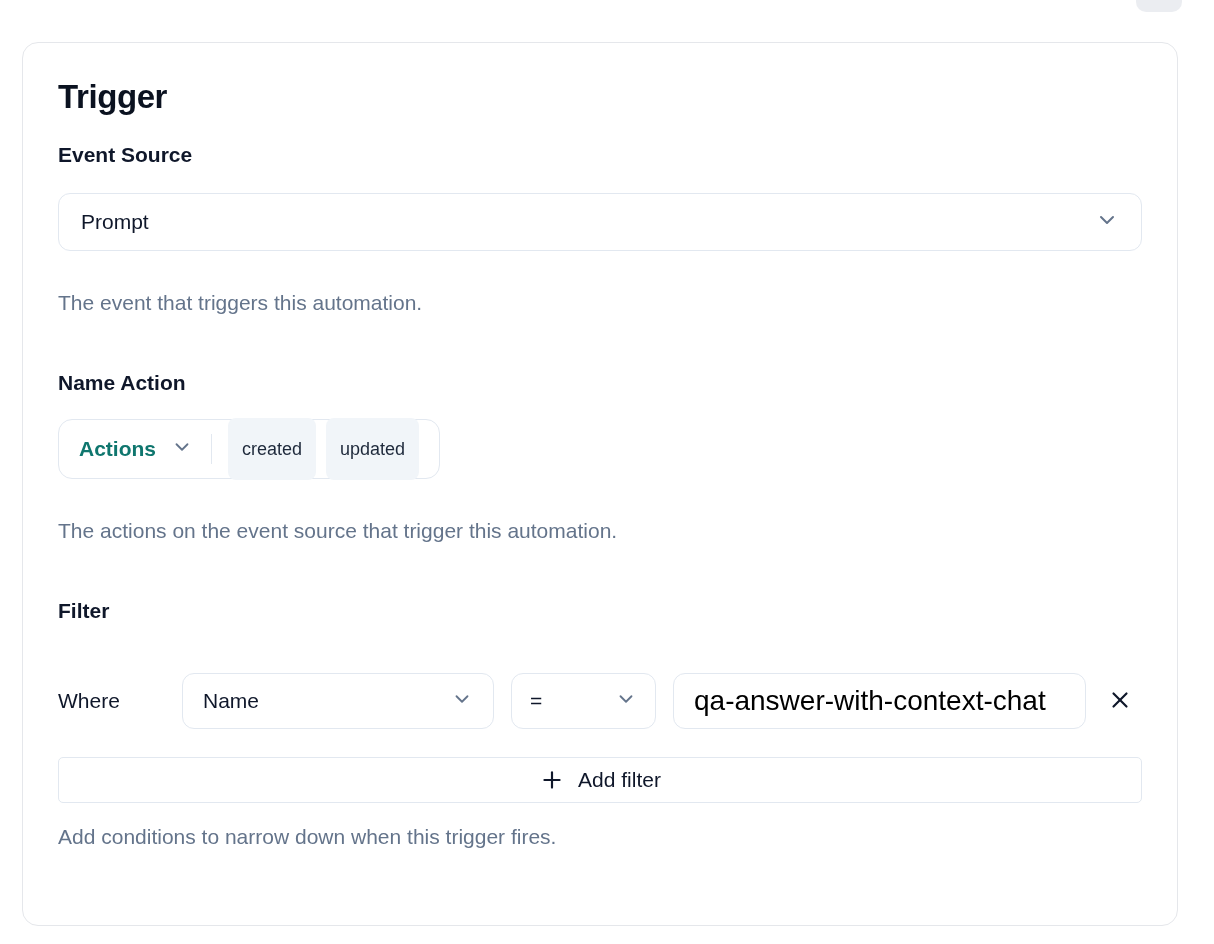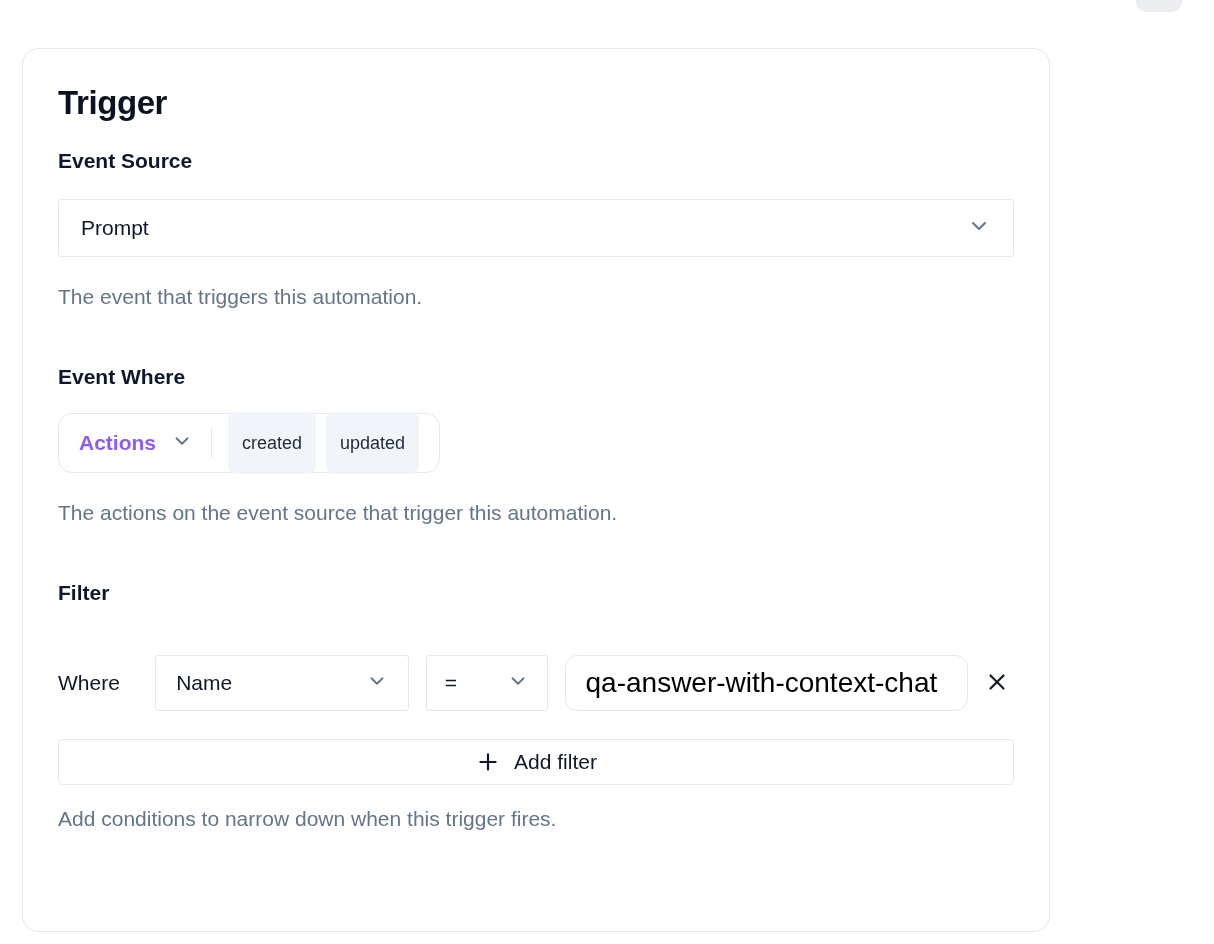--- a/index.html
+++ b/index.html
@@ -12,62 +12,62 @@
     position: relative;
   }
   .clipped-top {
     position: absolute; left: 1136px; top: 0;
     width: 46px; height: 12px;
     background: #e8eaef;
     border-radius: 0 0 10px 10px;
     opacity: .85;
   }
   .card {
-    position: absolute; left: 22px; top: 48px;
-    width: 1028px; height: 884px;
+    position: absolute; left: 22px; top: 42px;
+    width: 1156px; height: 884px;
     background: #ffffff;
     border: 1px solid #e5e7eb;
     border-radius: 16px;
     padding: 34px 35px 0 35px;
   }
   .title {
     font-size: 33px; font-weight: 700; line-height: 40px;
     letter-spacing: -0.4px; color: #0b1220;
   }
   .subtitle { margin-top: 12px; }
   .muted {
     font-size: 21px; line-height: 28px; color: #64748b;
     font-weight: 400;
   }
   .section-label {
     font-size: 21px; line-height: 28px; font-weight: 700;
     color: #0f172a; margin-top: 52px;
   }
   .section-label.first { margin-top: 24px; }
-  .helper { margin-top: 26px; }
+  .helper { margin-top: 38px; }
 
   .select {
     display: flex; align-items: center; justify-content: space-between;
-    background: #fff; border: 1px solid #e2e8f0; border-radius: 3px;
+    background: #fff; border: 1px solid #e2e8f0; border-radius: 12px;
     cursor: pointer;
   }
   .select-full {
     height: 58px; margin-top: 24px; padding: 0 22px;
     font-size: 21px;
   }
   .chev { flex: 0 0 auto; display: block; }
 
   .actions-box {
     display: inline-flex; align-items: center;
     height: 60px; margin-top: 22px; padding: 0 20px;
     border: 1px solid #e2e8f0; border-radius: 14px; background: #fff;
   }
   .actions-trigger {
     display: flex; align-items: center; gap: 15px;
-    font-size: 21px; font-weight: 700; color: #8b5cf6; cursor: pointer;
+    font-size: 21px; font-weight: 700; color: #0f766e; cursor: pointer;
     background: none; border: none; font-family: inherit;
   }
   .vdivider { width: 1px; height: 30px; background: #e2e8f0; margin: 0 16px 0 18px; }
   .chips { display: flex; gap: 10px; }
   .chip {
     background: #f1f5f9; color: #1e293b;
     font-size: 18px; line-height: 18px; padding: 22px 14px;
     border-radius: 8px; border: none; font-family: inherit; cursor: pointer;
   }
 
@@ -109,21 +109,21 @@
     <span>Prompt</span>
     <span class="chev">
       <svg width="24" height="24" viewBox="0 0 24 24" fill="none" stroke="#64748b" stroke-width="2" stroke-linecap="round" stroke-linejoin="round">
           <polyline points="6 9 12 15 18 9"></polyline>
         </svg>
     </span>
   </div>
   <p class="muted helper">The event that triggers this automation.</p>
 
   
-  <div class="section-label">Event Where</div>
+  <div class="section-label">Name Action</div>
   <div class="actions-box">
     <button class="actions-trigger">
       <span>Actions</span>
       <span class="chev">
         <svg width="22" height="22" viewBox="0 0 24 24" fill="none" stroke="#64748b" stroke-width="2" stroke-linecap="round" stroke-linejoin="round">
             <polyline points="6 9 12 15 18 9"></polyline>
           </svg>
       </span>
     </button>
     <span class="vdivider"></span>

